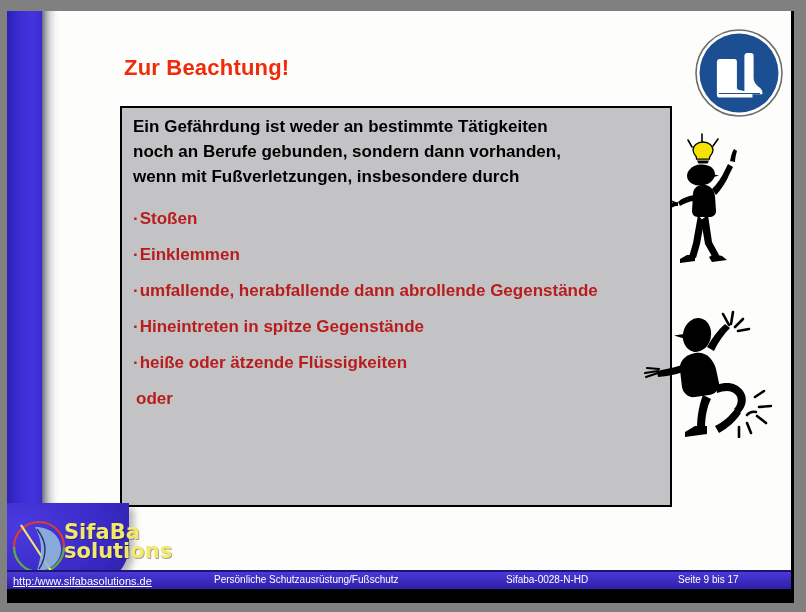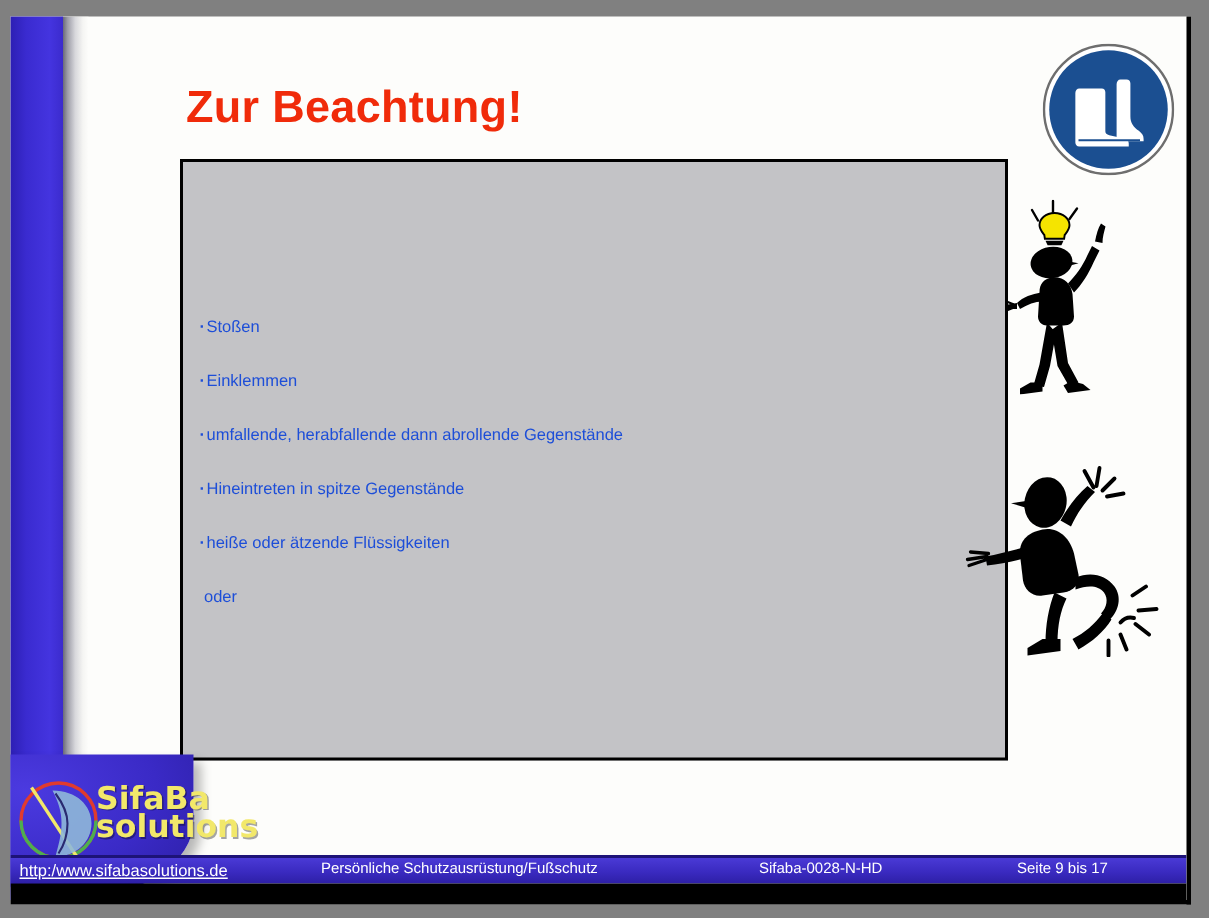--- a/index.html
+++ b/index.html
@@ -17,30 +17,30 @@
   
   #leftband{position:absolute;left:0;top:0;width:35px;height:100%;
             background:#3728c8;
             background-image:linear-gradient(90deg,#2d1fb4 0%,#3a2bd0 30%,#4434df 75%,#3b2bcd 100%),
                              repeating-linear-gradient(0deg, rgba(255,255,255,.055) 0px, rgba(255,255,255,.055) 1px, rgba(0,0,0,0) 1px, rgba(0,0,0,0) 4px);
             background-blend-mode:normal;}
   #bandfade{position:absolute;left:35px;top:0;width:17px;height:100%;
             background:linear-gradient(90deg,#6a6a78 0%,#9d9da8 18%,#d8d8dc 48%,#f5f5f3 78%,#fdfdfb 100%);}
 
   
-  #title{position:absolute;left:117px;top:44px;font-size:30px;font-weight:bold;
+  #title{position:absolute;left:117px;top:44px;font-size:22px;font-weight:bold;
          color:#f02b0a;letter-spacing:.2px;white-space:nowrap;}
 
   
   #box{position:absolute;left:113px;top:95px;width:552px;height:401px;
        background:#c3c3c6;border:2px solid #000;box-sizing:border-box;overflow:hidden;}
   #box .para{position:absolute;left:11px;top:6px;width:560px;
              font-size:17px;font-weight:bold;color:#000;line-height:25px;white-space:pre-line;}
   #box ul{list-style:none;margin:0;padding:0;position:absolute;left:11px;top:100px;width:560px;}
-  #box li{font-size:11px;font-weight:normal;color:#1d4ed8;line-height:21px;
+  #box li{font-size:17px;font-weight:bold;color:#b91c1c;line-height:21px;
           margin-bottom:15px;white-space:pre-line;}
   #box li.b:before{content:"\00B7";font-weight:bold;margin-right:1px;}
   #box li.nob{margin-left:3px;}
 
   
   #bootsign{position:absolute;left:688px;top:18px;width:88px;height:88px;}
 
   
   #fig-idea{position:absolute;left:663px;top:122px;width:86px;height:130px;}
   #fig-fall{position:absolute;left:636px;top:292px;width:140px;height:135px;}
@@ -74,20 +74,23 @@
 <div id="frame">
 
   <div id="slide">
 
     <div id="leftband"></div>
     <div id="bandfade"></div>
 
     <div id="title">Zur Beachtung!</div>
 
     <div id="box">
+      <div class="para">Ein Gefährdung ist weder an bestimmte Tätigkeiten
+noch an Berufe gebunden, sondern dann vorhanden,
+wenn mit Fußverletzungen, insbesondere durch</div>
       <ul id="bullet-list">
           <li class="b">Stoßen</li>
           <li class="b">Einklemmen</li>
           <li class="b">umfallende, herabfallende dann abrollende Gegenstände</li>
           <li class="b">Hineintreten in spitze Gegenstände</li>
           <li class="b">heiße oder ätzende Flüssigkeiten</li>
           <li class="nob">oder</li>
         </ul>
     </div>
 

